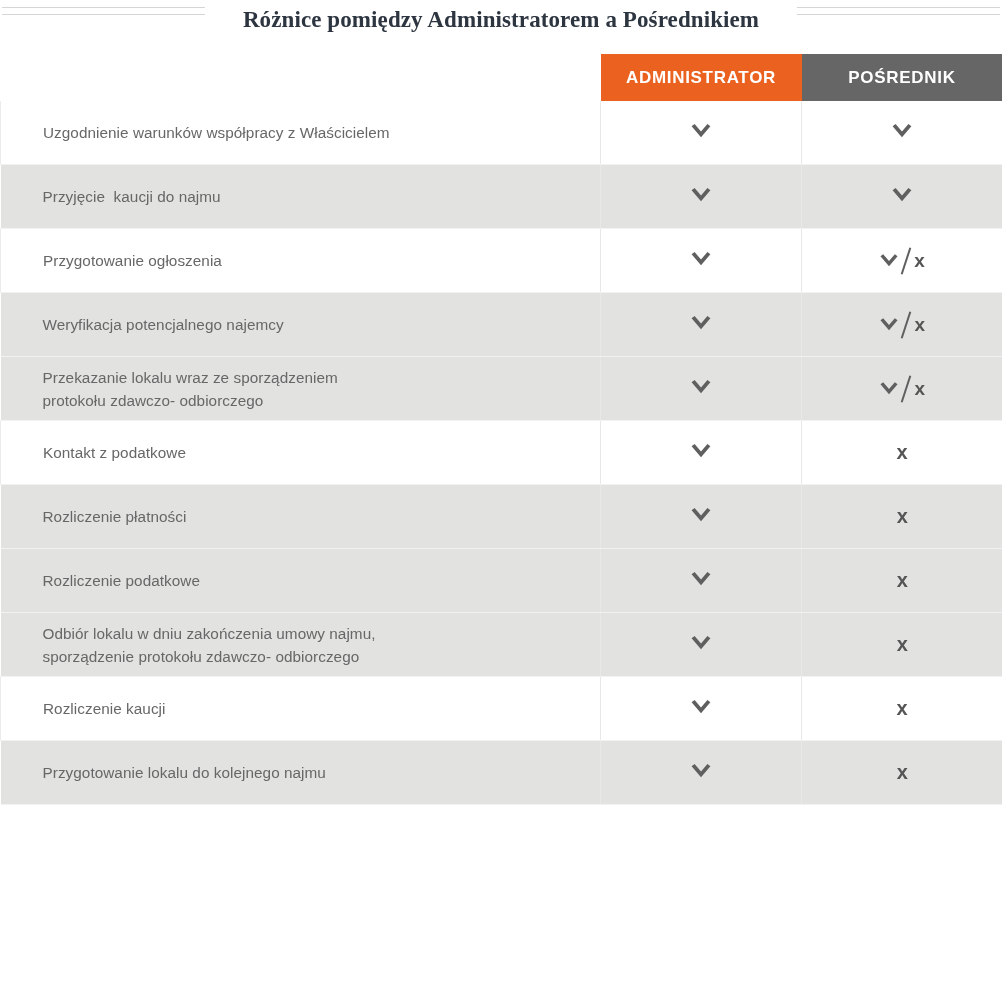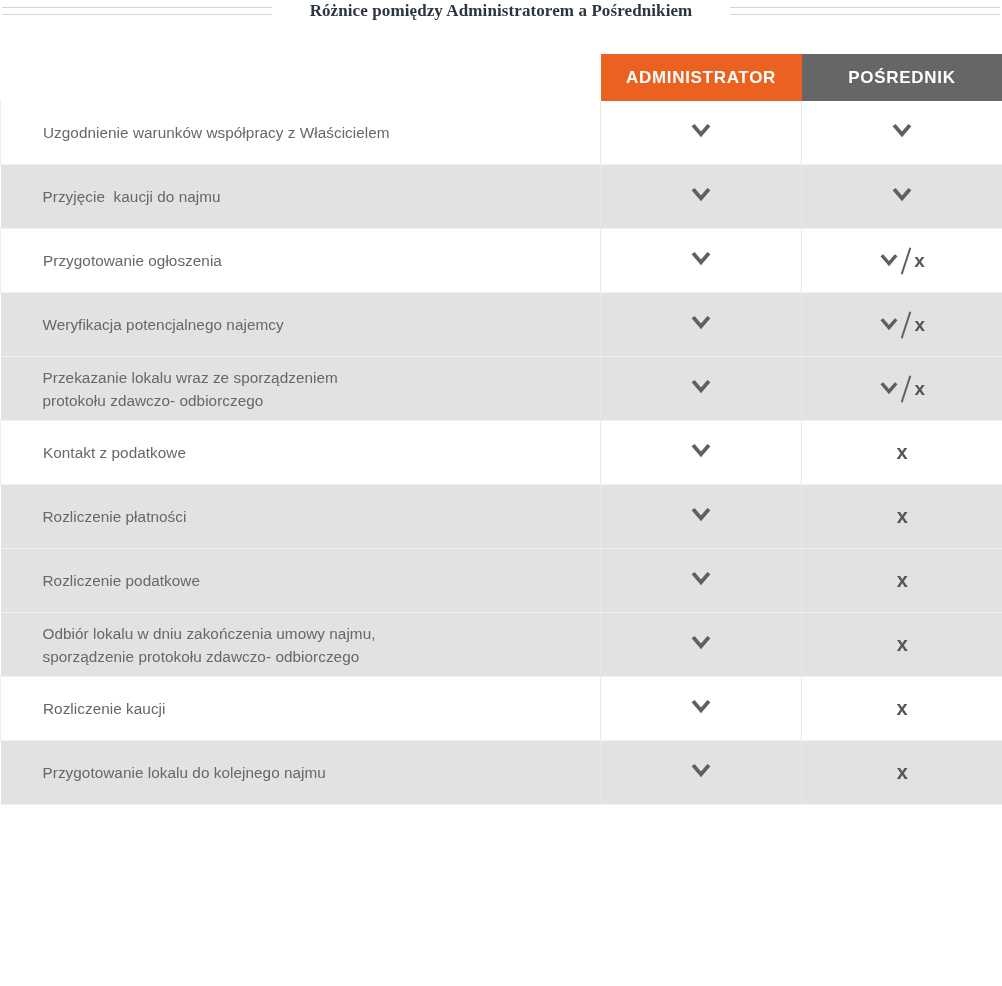--- a/index.html
+++ b/index.html
@@ -40,26 +40,26 @@
   }
   .title-rule::before { top: 0px; }
   .title-rule::after  { top: 7px; }
   .title-rule.left  { margin-right: 38px; margin-left: 2px; }
   .title-rule.right { margin-left: 38px; margin-right: 2px; }
 
   .doc-title {
     flex: 0 0 auto;
     font-family: "Liberation Serif", "DejaVu Serif", serif;
     font-weight: bold;
-    font-size: 17px;
+    font-size: 23px;
     letter-spacing: 0.1px;
     color: #2d3540;
     white-space: nowrap;
     line-height: 20px;
-    padding-top: 1px;
+    padding-top: 10px;
   }
 
   
   .table-wrap {
     position: absolute;
     top: 54px;
     left: 0;
     width: 1002px;
   }
   table.cmp {

